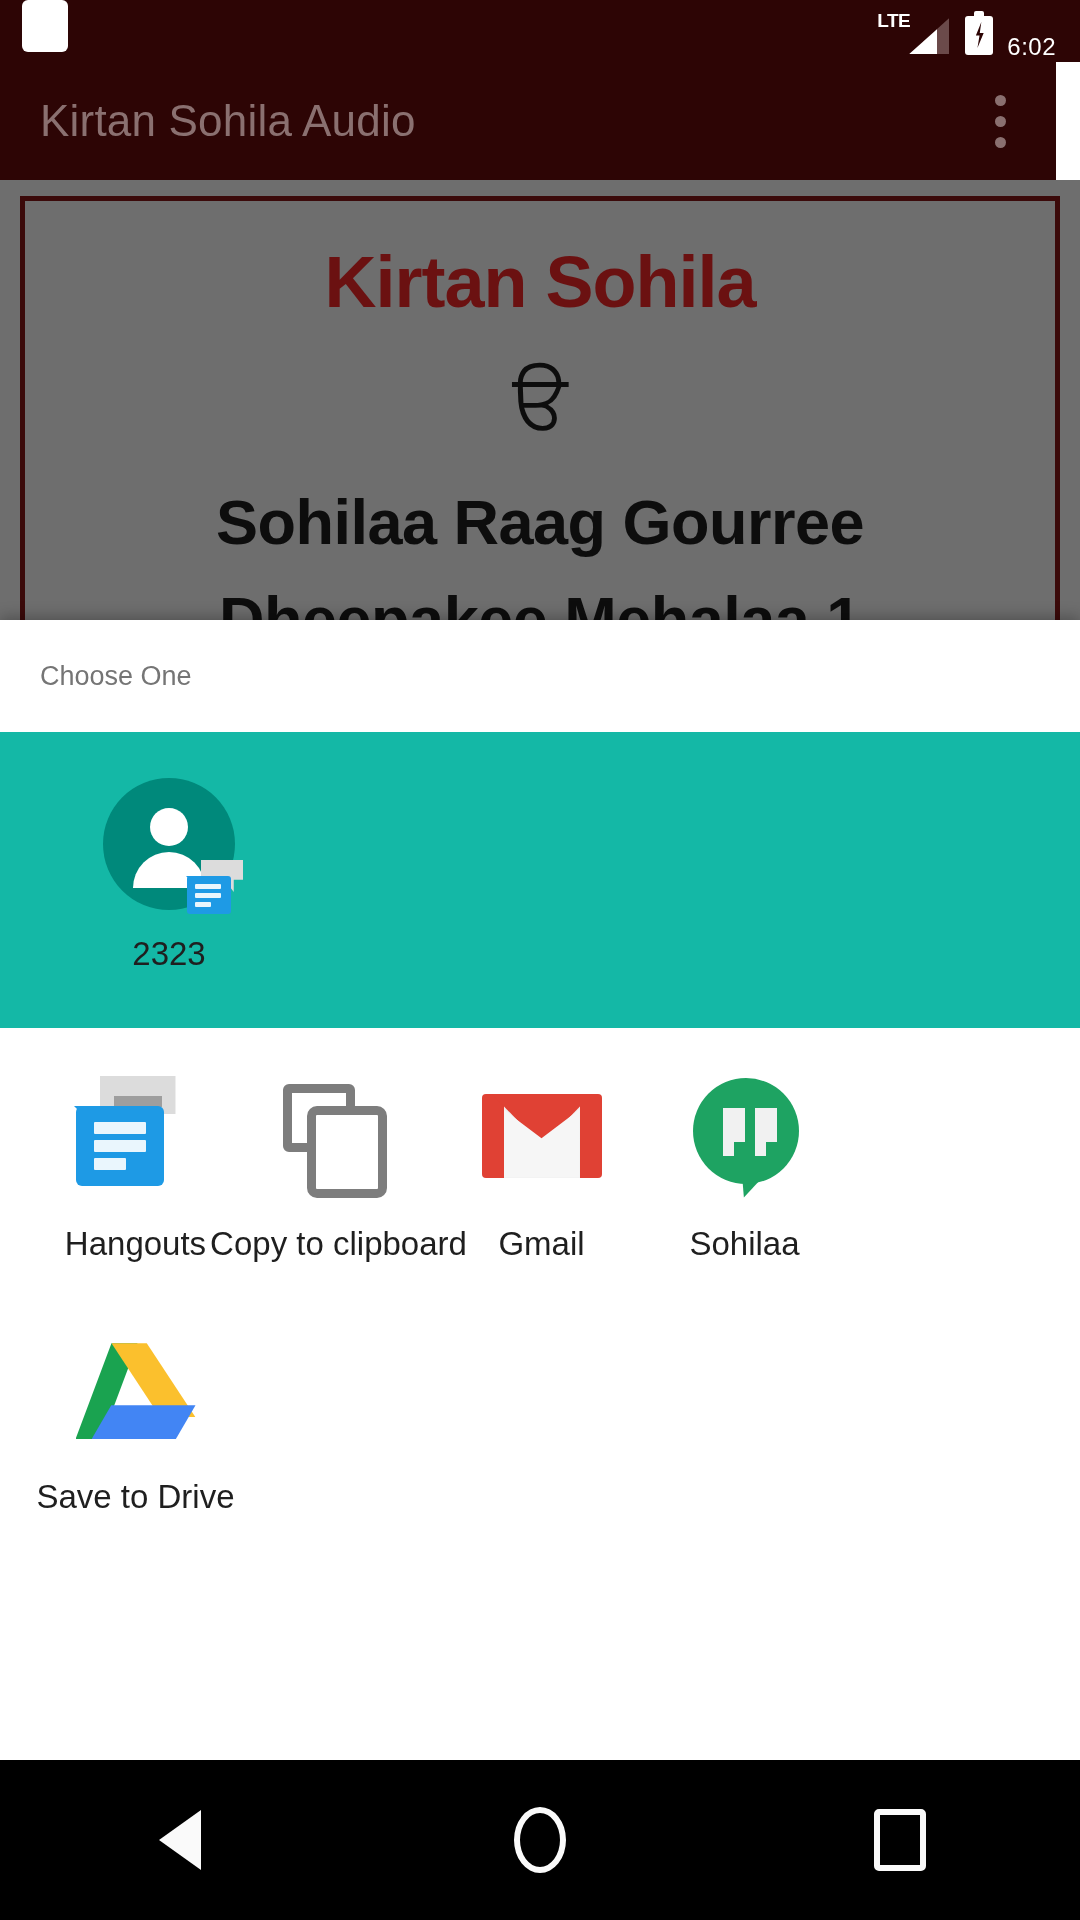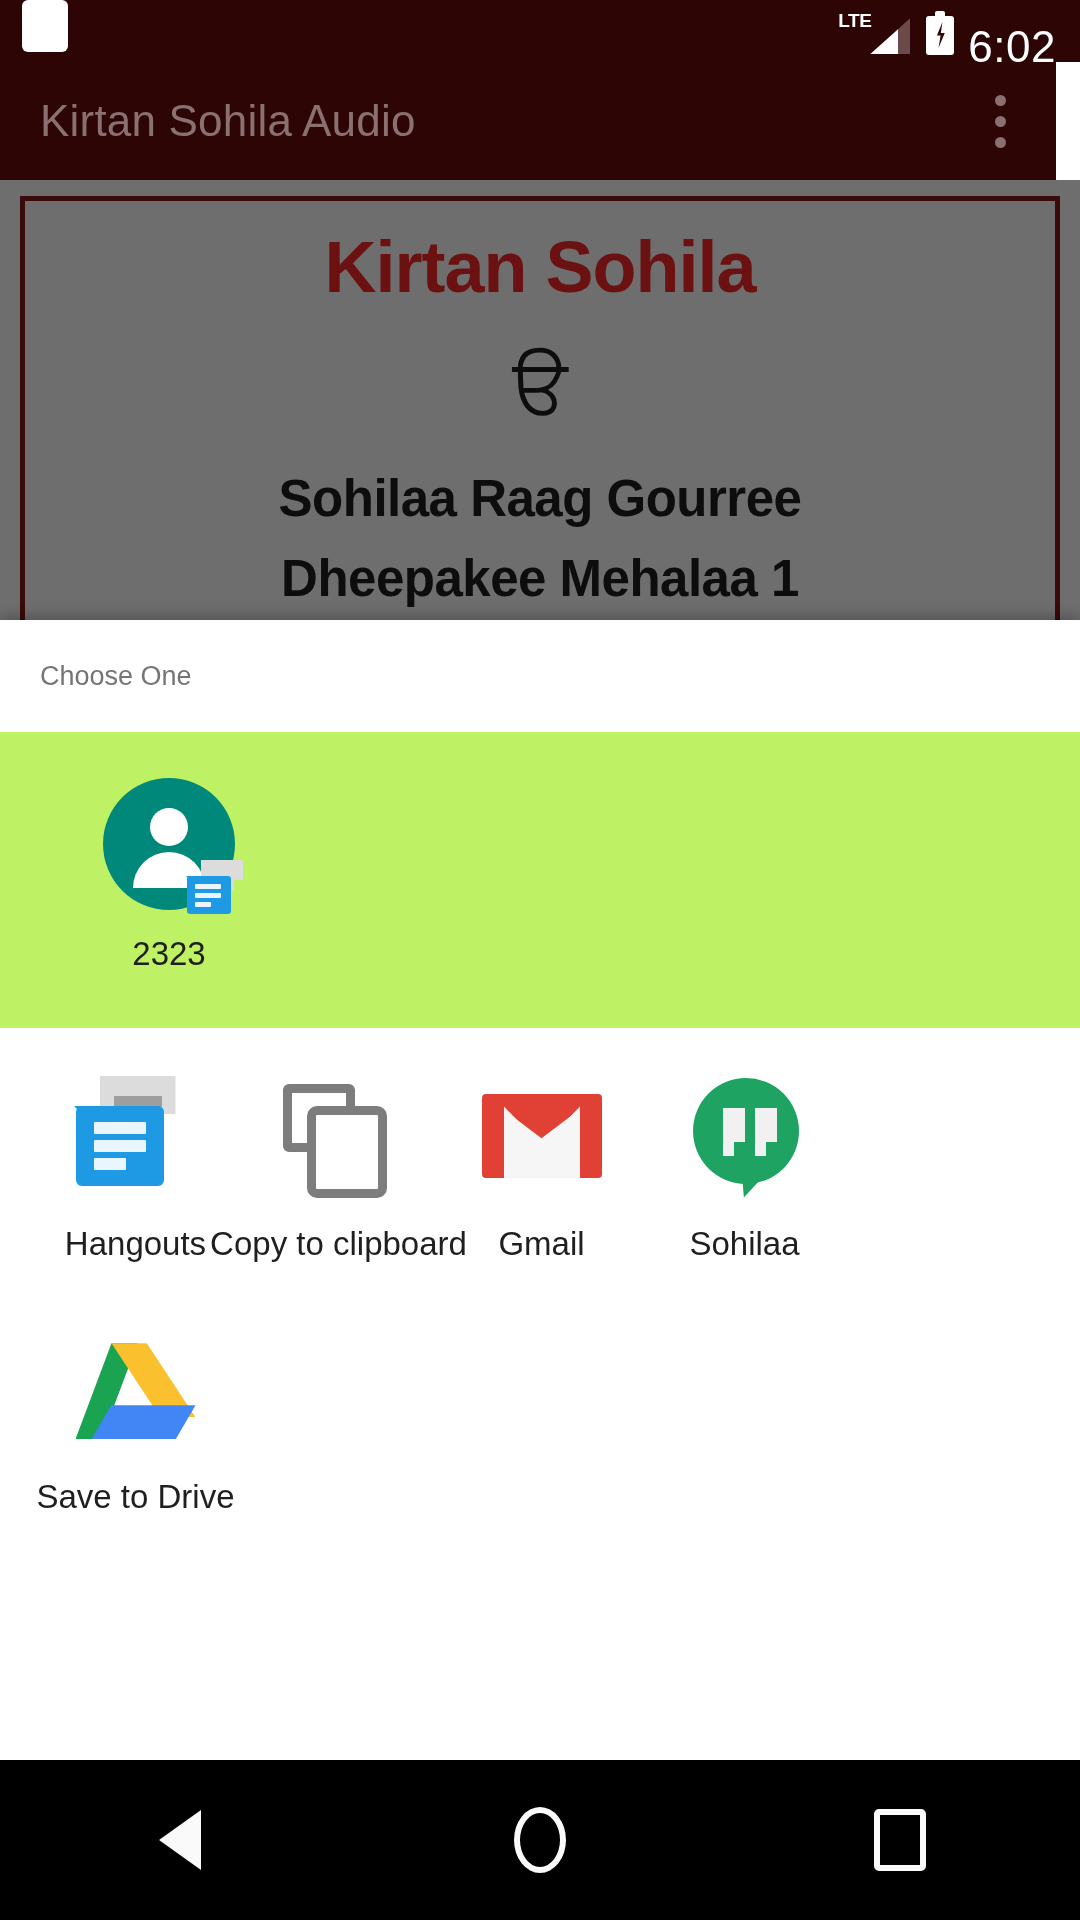--- a/index.html
+++ b/index.html
@@ -32,21 +32,21 @@
     position:absolute; right:14px; bottom:2px; width:28px; height:25px;
     background:#ffffff; clip-path:polygon(100% 0,100% 100%,0 100%);
   }
   .batt{ position:relative; width:28px; height:44px; }
   .batt-body{ position:absolute; left:0; top:5px; width:28px; height:39px; background:#fff; border-radius:3px; }
   .batt-cap{ position:absolute; left:9px; top:0px; width:10px; height:6px; background:#fff; border-radius:2px 2px 0 0; }
   .batt-bolt{
     position:absolute; left:8px; top:11px; width:13px; height:26px; background:#2d0505;
     clip-path:polygon(62% 0,20% 52%,48% 52%,32% 100%,80% 42%,50% 42%);
   }
-  .sb-time{ color:#fff; font-size:44px; line-height:38px; font-weight:400; letter-spacing:0.5px;margin-top:28px; }
+  .sb-time{ color:#fff; font-size:24px; line-height:38px; font-weight:400; letter-spacing:0.5px;margin-top:28px; }
 
   
   .appbar{
     position:absolute; top:62px; left:0; width:1056px; height:118px;
     background:#2d0505; display:flex; align-items:center;
   }
   .appbar-title{
     padding-left:40px; color:#8a7070; font-size:44px; font-weight:400; letter-spacing:0.2px;
   }
   .overflow{
@@ -57,43 +57,43 @@
 
   
   .content{
     position:absolute; top:180px; left:0; width:1080px; height:580px;
     background:#6e6e6e; padding:16px 20px 0 20px;
   }
   .card{
     width:100%; height:100%;
     border:5px solid #3b0a0a; background:#6e6e6e;
     box-shadow: inset 0 0 0 2px #6e6e6e;
-    padding-top:29px; text-align:center; overflow:hidden;
+    padding-top:44px; text-align:center; overflow:hidden;
   }
   .doc-title{
     color:#6b1111; font-size:72px; font-weight:bold; letter-spacing:-1px; line-height:1.05;
   }
   .onkar{
     margin-top:42px; color:#0d0d0d; font-size:76px; line-height:1; font-weight:400;
     font-family:"DejaVu Sans", sans-serif;
   }
   .doc-line{
-    margin-top:38px; color:#0d0d0d; font-size:51px; font-weight:bold; line-height:1.45; letter-spacing:-0.5px;
+    margin-top:38px; color:#0d0d0d; font-size:63px; font-weight:bold; line-height:1.45; letter-spacing:-0.5px;
   }
 
   
   .sheet{
     position:absolute; left:0; bottom:160px; width:1080px; height:1140px;
     background:#ffffff; box-shadow:0 -3px 14px rgba(0,0,0,.28);
   }
   .sheet-title{
     height:112px; display:flex; align-items:center; padding-left:40px;
     color:#757575; font-size:27px; font-weight:400;
   }
-  .direct-band{ background:#bef264; padding:46px 0 54px 0; }
+  .direct-band{ background:#14b8a6; padding:46px 0 54px 0; }
   .tile-row{ display:flex; }
   .tile{
     width:203px; margin-left:0; display:flex; flex-direction:column; align-items:center;
   }
   .tile-label{
     margin-top:24px; font-size:33px; color:#1f1f1f; text-align:center; line-height:1.2;
     white-space:nowrap;
   }
   .direct-band .tile{ width:270px; }
   .icon-box{ position:relative; width:132px; height:132px; }

